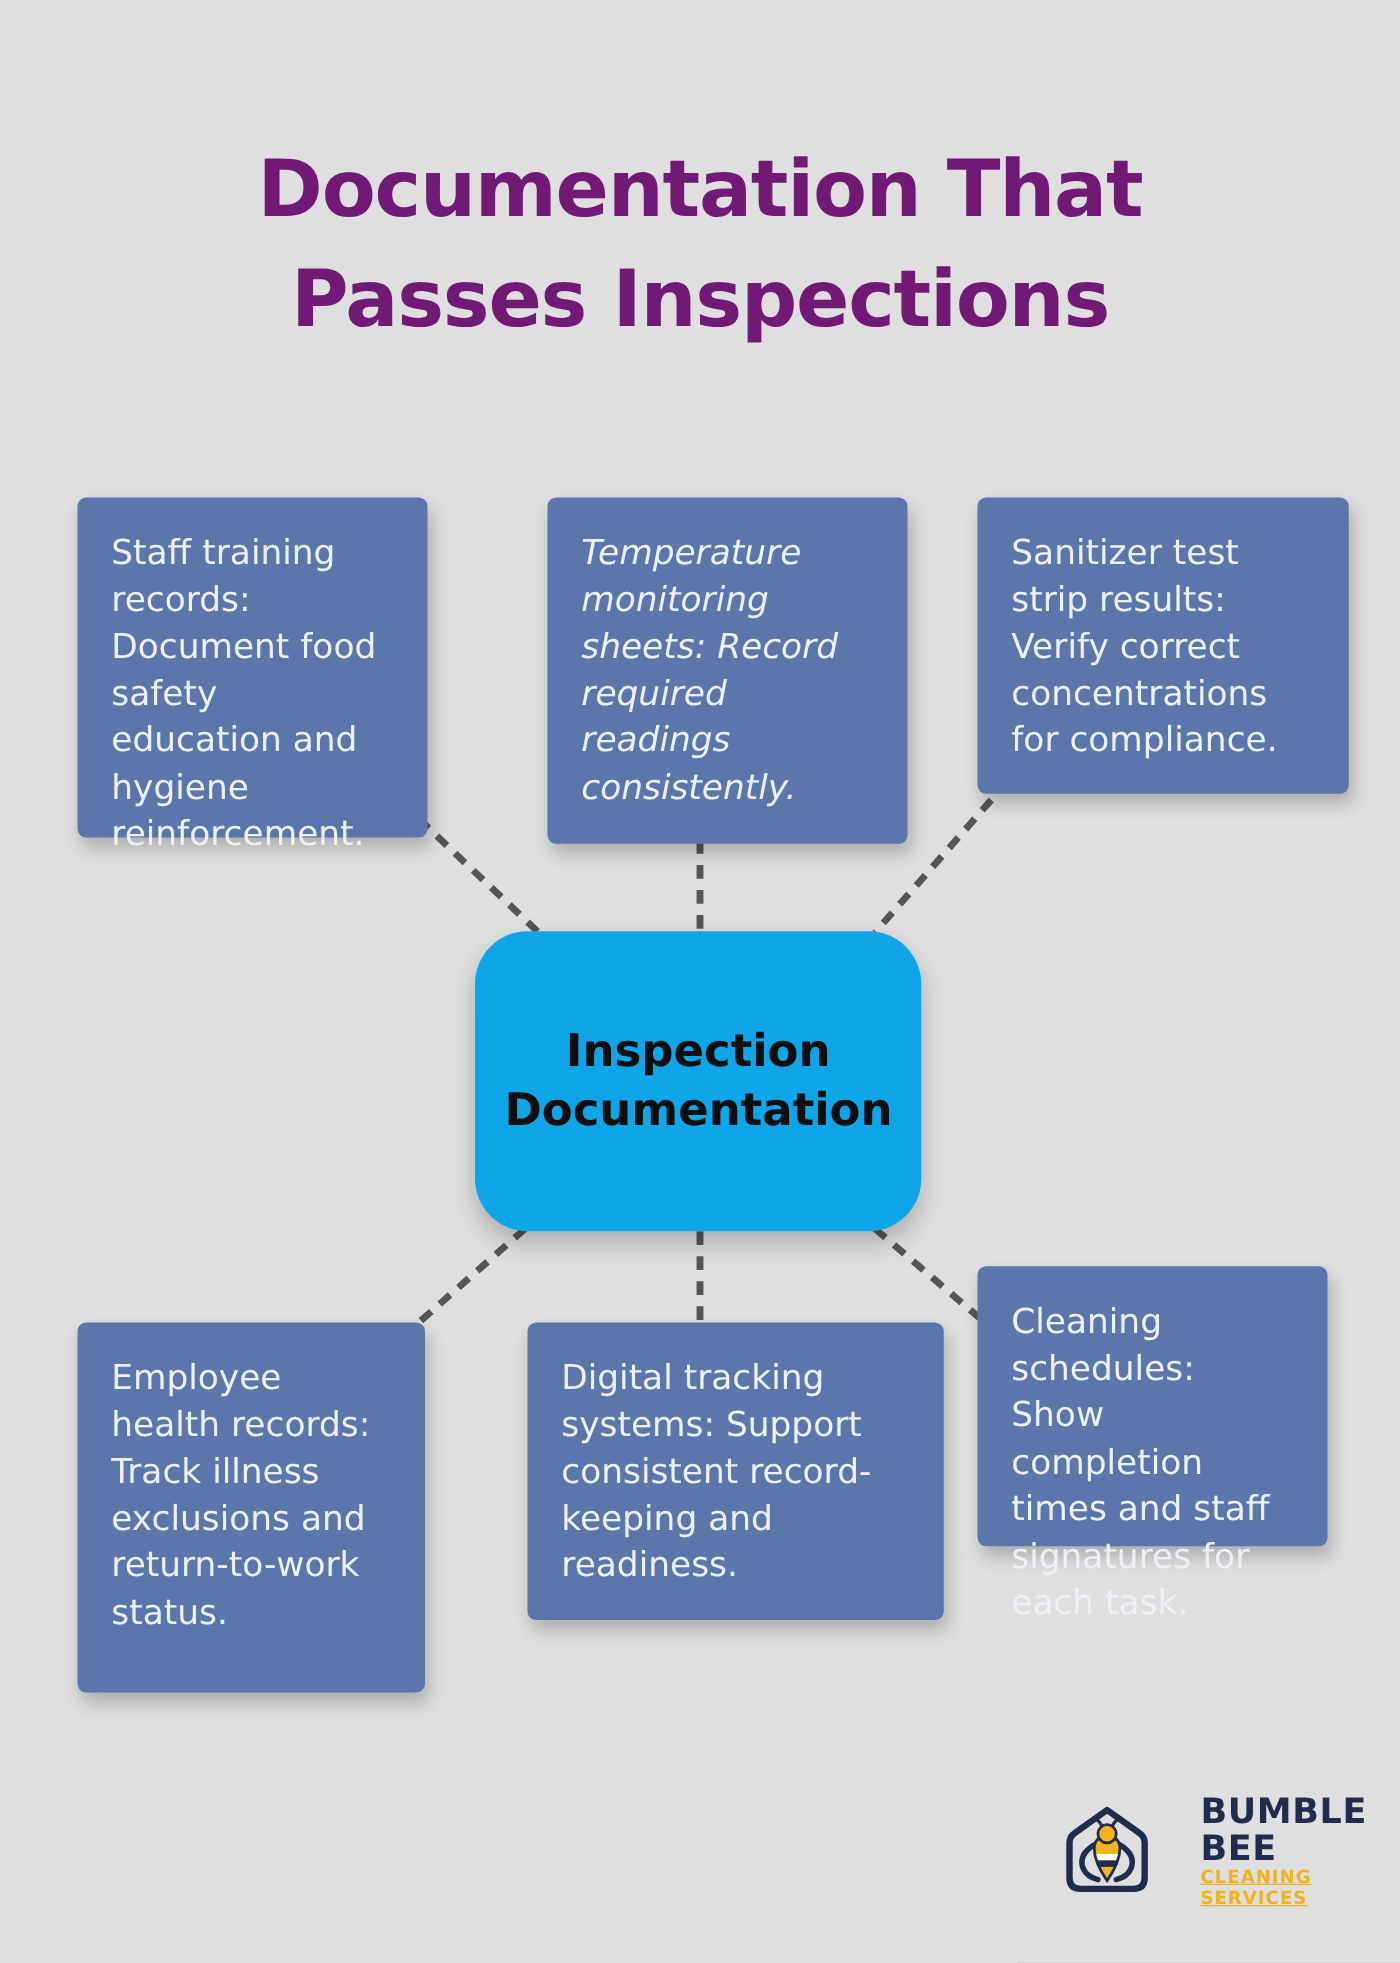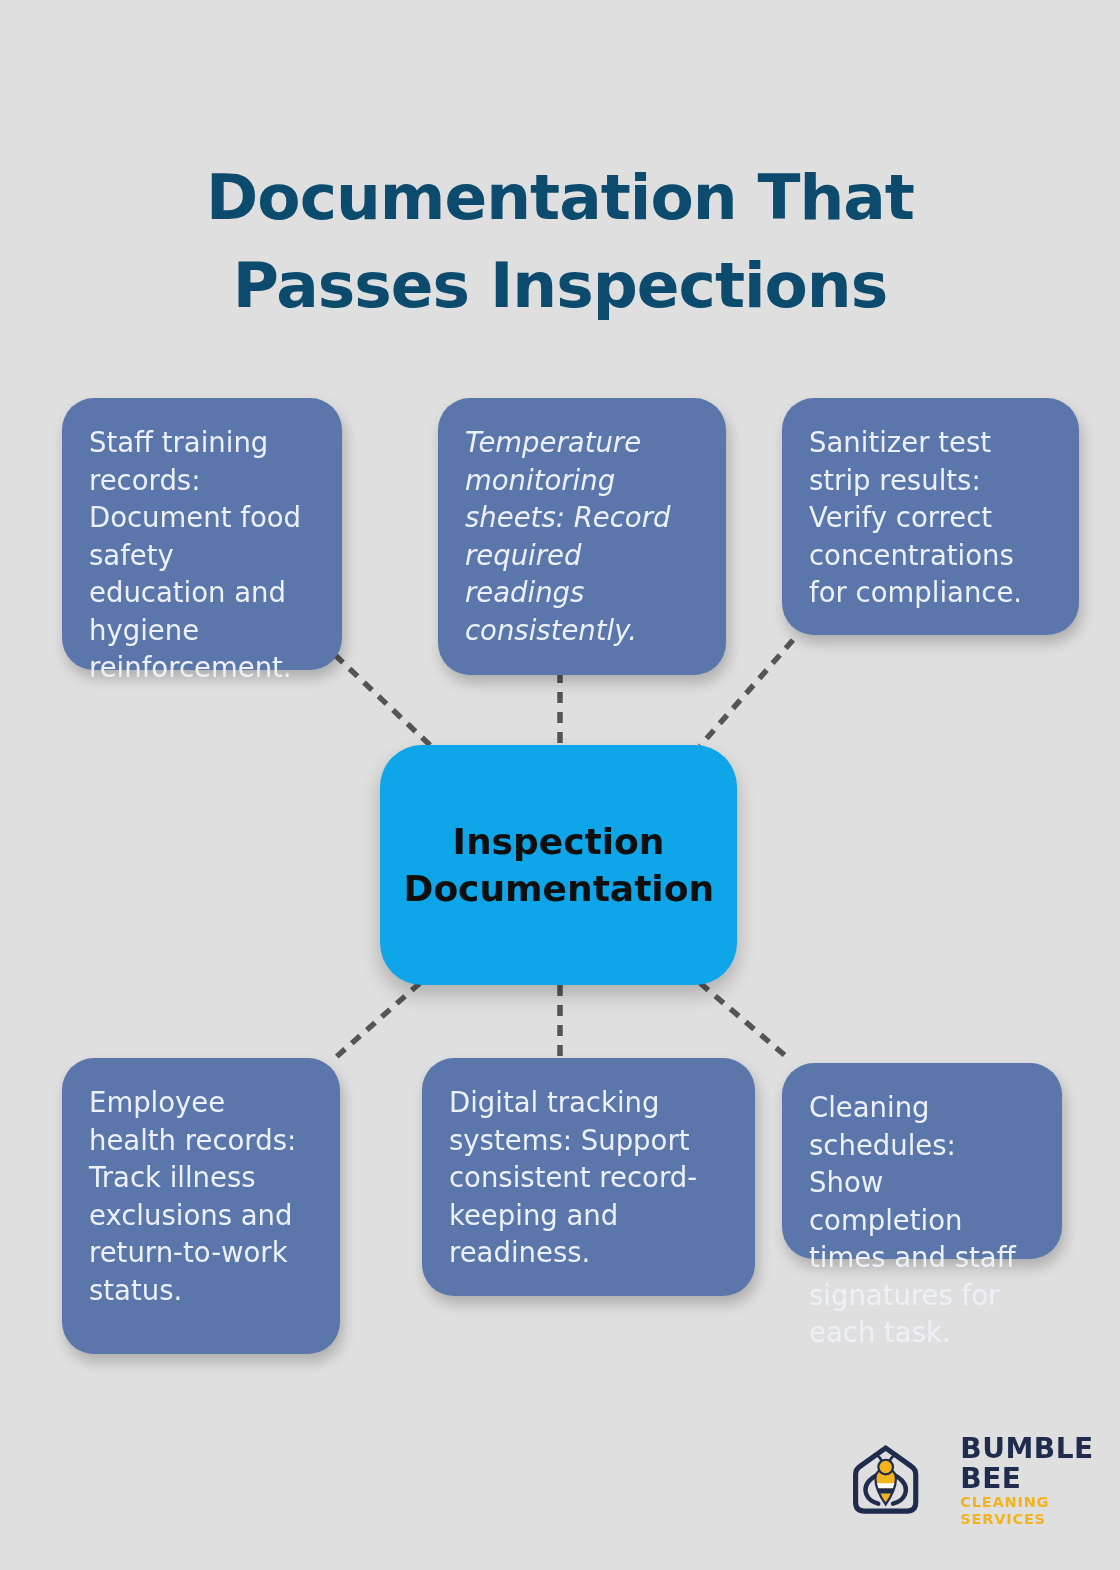--- a/index.html
+++ b/index.html
@@ -17,52 +17,51 @@
     position: absolute;
     top: 108px;
     left: 0;
     width: 100%;
     padding: 0 95px;
     text-align: center;
     font-size: 63px;
     line-height: 88px;
     font-weight: 700;
     letter-spacing: -1px;
-    color: #0c4a6e;
-    margin-top: 46px;
+    color: #701a75;
   }
   .connectors {
     position: absolute;
     inset: 0;
     width: 1120px;
     height: 1570px;
     pointer-events: none;
   }
   .connectors line {
     stroke: #555555;
     stroke-width: 5.5;
     stroke-dasharray: 11 9;
   }
   .node {
     position: absolute;
     background: #5a76ab;
-    border-radius: 32px;
+    border-radius: 7px;
     box-shadow: 3px 8px 14px rgba(0,0,0,0.22);
     color: #edf1f7;
     font-size: 27.5px;
     line-height: 37.5px;
     padding: 26px 24px 0 27px;
     font-weight: 400;
   }
   .node-1 { left: 62px;  top: 398px;  width: 280px; height: 272px; }
   .node-2 { left: 438px; top: 398px;  width: 288px; height: 277px; font-style: italic; }
   .node-3 { left: 782px; top: 398px;  width: 297px; height: 237px; }
   .node-4 { left: 62px;  top: 1058px; width: 278px; height: 296px; }
   .node-5 { left: 422px; top: 1058px; width: 333px; height: 238px; }
-  .node-6 { left: 782px; top: 1063px; width: 280px; height: 196px; }
+  .node-6 { left: 782px; top: 1013px; width: 280px; height: 224px; }
   .center-node {
     position: absolute;
     left: 380px;
     top: 745px;
     width: 357px;
     height: 240px;
     background: #0ea5e9;
     border-radius: 42px;
     box-shadow: 0 10px 20px rgba(0,0,0,0.22);
     display: flex;
@@ -92,20 +91,21 @@
     letter-spacing: 0.5px;
     color: #1f2c4e;
     line-height: 30px;
   }
   .logo-tagline {
     font-size: 14.5px;
     font-weight: 800;
     letter-spacing: 0.8px;
     color: #f2b31c;
     line-height: 17px;
+    text-decoration: underline;
   }
 </style>
 </head>
 <body>
 
 <div class="canvas">
 
   <h1 class="title">Documentation That Passes Inspections</h1>
 
   <svg class="connectors" viewBox="0 0 1120 1570" xmlns="http://www.w3.org/2000/svg">

